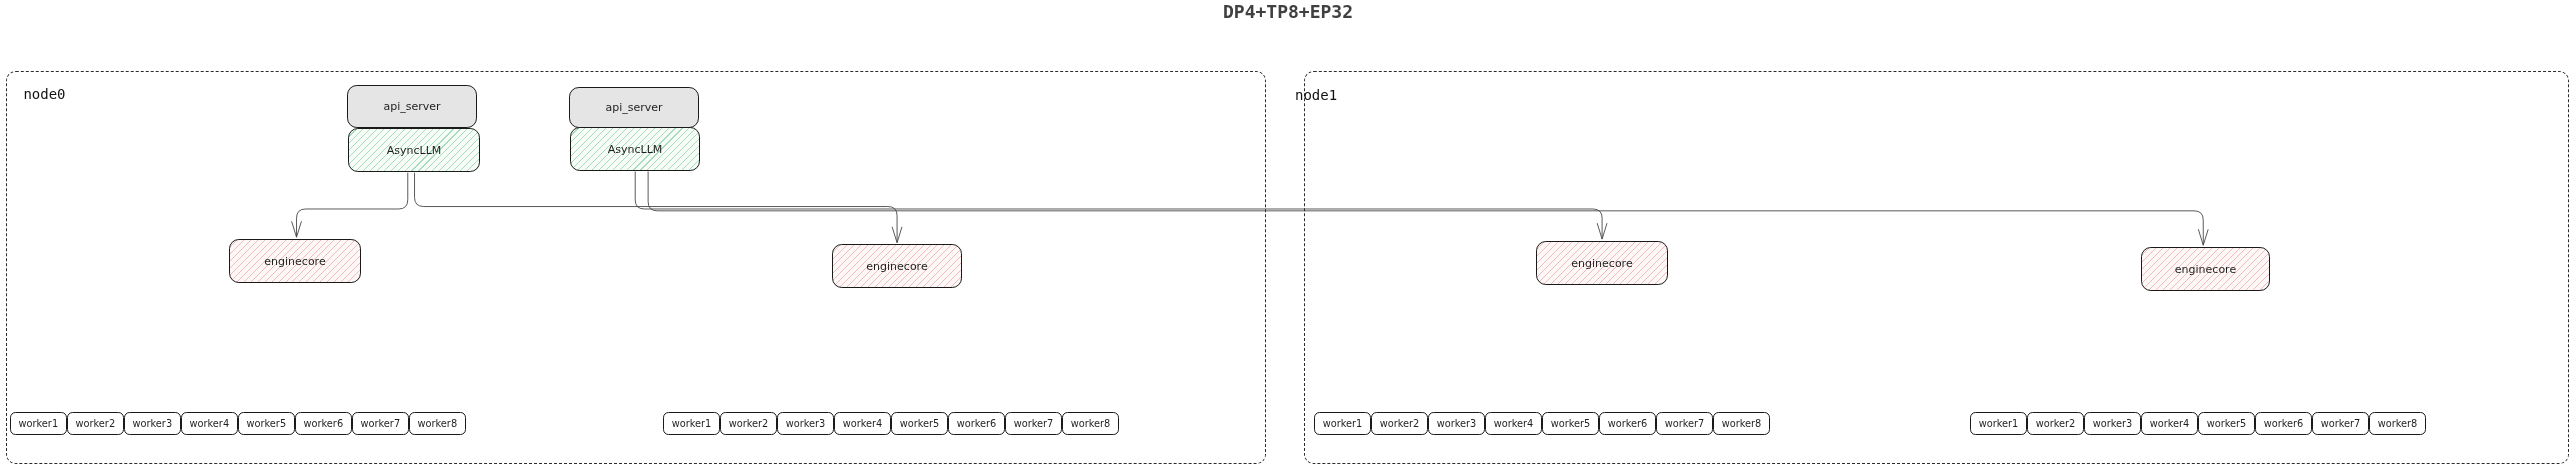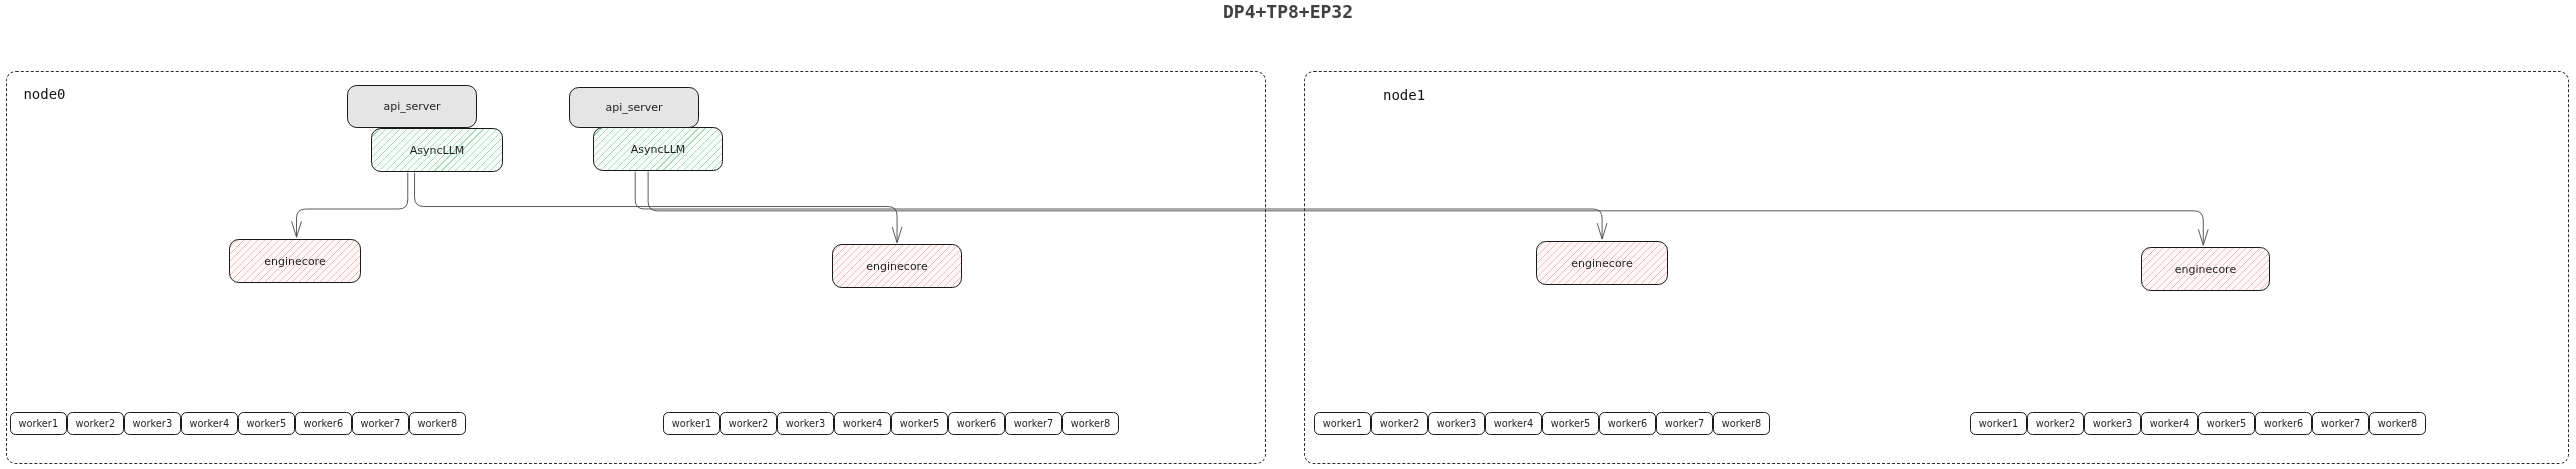--- a/index.html
+++ b/index.html
@@ -31,21 +31,21 @@
     background:transparent;
   }
   .node0{left:6.2px;top:71px;width:1258px;height:391px;}
   .node1{left:1304px;top:71px;width:1263px;height:391px;}
   .node-label{
     position:absolute;
     font-family:"DejaVu Sans Mono",monospace;
     font-size:14px;color:#111;white-space:nowrap;
   }
   .node-label.n0{left:23.4px;top:86px;}
-  .node-label.n1{left:1383px;top:87px;text-align:center;}
+  .node-label.n1{left:1295px;top:87px;text-align:center;}
   .block{
     position:absolute;
     box-sizing:border-box;
     border:1.4px solid var(--ink);
     border-radius:9.8px;
     display:flex;align-items:center;justify-content:center;
     font-size:11px;color:#1f1f1f;
     background:#e5e5e5;
     white-space:nowrap;
   }
@@ -55,21 +55,20 @@
   .llm2{left:570px;top:127px;width:130px;height:44px;}
   .e1{left:229px;top:239px;width:132px;height:44px;}
   .e2{left:832px;top:244px;width:130px;height:44px;}
   .e3{left:1536px;top:241px;width:132px;height:44px;}
   .e4{left:2141px;top:247px;width:129px;height:44px;}
   .hatch-green{
     background-color:var(--green-bg);
     background-image:repeating-linear-gradient(135deg,
       var(--green-hatch) 0px, var(--green-hatch) 0.8px,
       transparent 0.8px, transparent 4.9px);
-    margin-left:23px;
   }
   .hatch-red{
     background-color:var(--red-bg);
     background-image:repeating-linear-gradient(135deg,
       var(--red-hatch) 0px, var(--red-hatch) 0.7px,
       transparent 0.7px, transparent 4.9px);
   }
   .worker-group{
     position:absolute;top:412px;
     display:flex;

